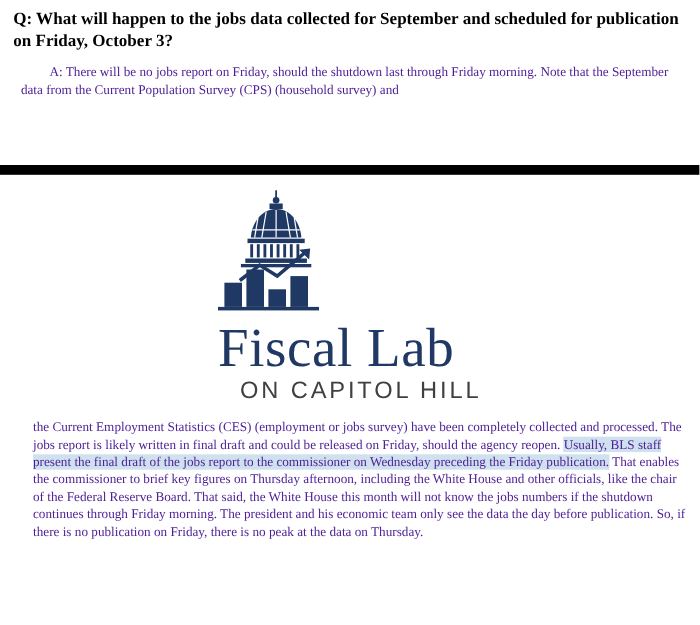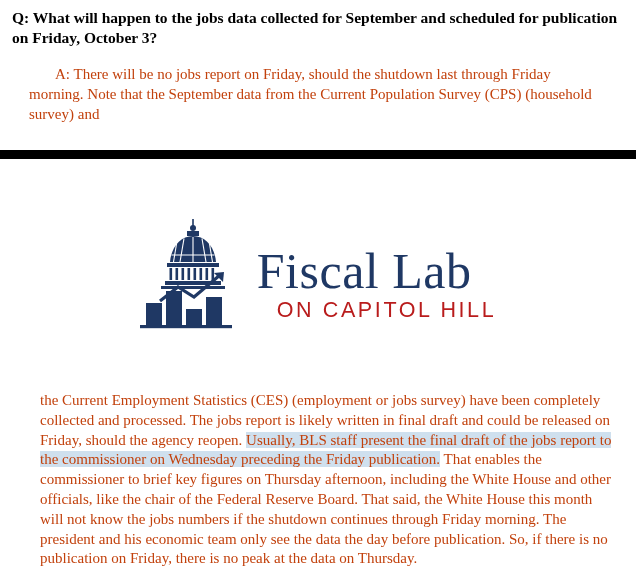--- a/index.html
+++ b/index.html
@@ -24,24 +24,24 @@
     padding: 8px 12px 0 12px;
   }
   .question {
     font-weight: bold;
     font-size: 15.5px;
     line-height: 1.30;
     margin: 0 0 10px 0;
     color: #000000;
   }
   .para {
-    font-size: 15px;
+    font-size: 12px;
     line-height: 1.32;
-    margin: 17px;
-    color: #c2410c;
+    margin: 7px;
+    color: #4c1d95;
     text-align: left;
   }
   .para .indent {
     display: inline-block;
     width: 26px;
   }
   .divider {
     position: absolute;
     left: 0;
     top: 150px;
@@ -55,23 +55,23 @@
     top: 159px;
     width: 636px;
     height: 215px;
     background: #ffffff;
     display: flex;
     align-items: center;
     justify-content: center;
   }
   .logo-wrap {
     display: flex;
-    align-items: flex-end;
     gap: 9px;
     transform: translateY(6px);
+    flex-direction: column;
   }
   .logo-mark {
     position: relative;
     width: 108px;
     height: 112px;
   }
   .logo-text {
     display: flex;
     flex-direction: column;
     align-items: flex-start;
@@ -81,21 +81,21 @@
     font-family: "Liberation Serif", serif;
     font-size: 50px;
     line-height: 0.98;
     color: #1f3864;
     letter-spacing: 0.5px;
   }
   .logo-sub {
     font-family: "Liberation Sans", sans-serif;
     font-size: 21.5px;
     letter-spacing: 2.6px;
-    color: #b91c1c;
+    color: #404040;
     margin-top: 2px;
     margin-left: 20px;
   }
   .bottom-section {
     position: absolute;
     left: 11px;
     top: 374px;
     width: 636px;
     padding: 0 12px;
     box-sizing: border-box;

